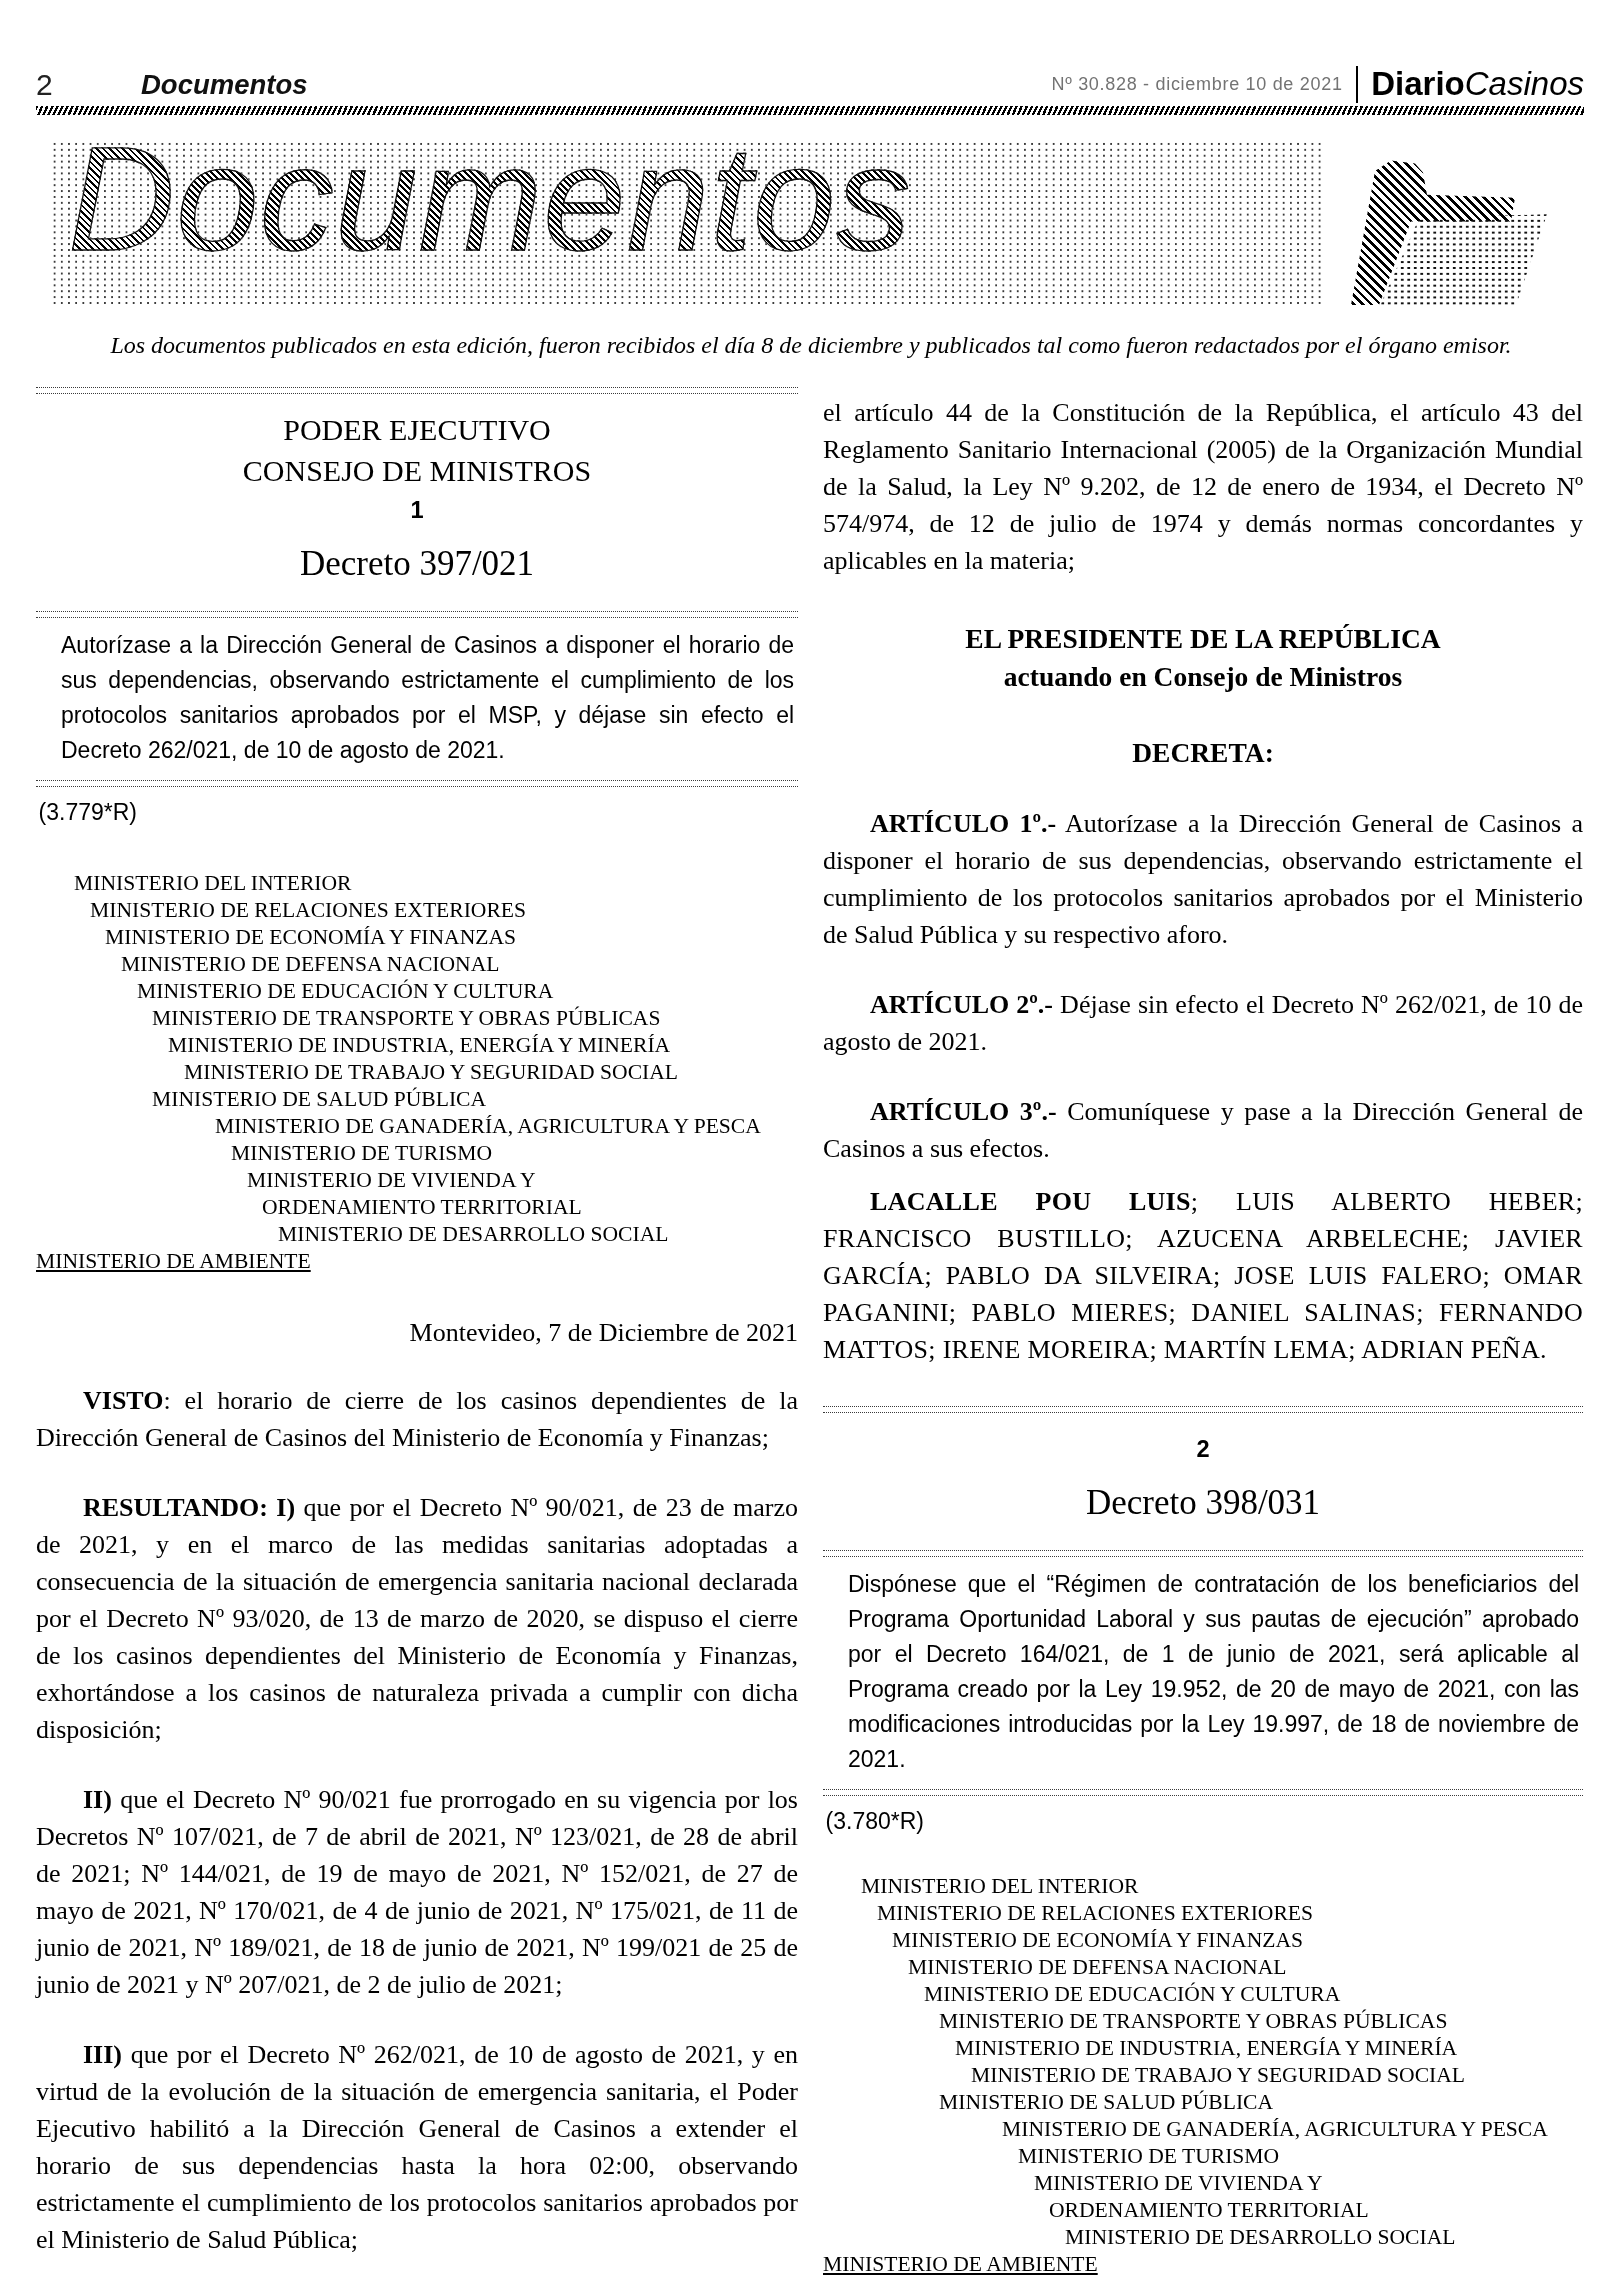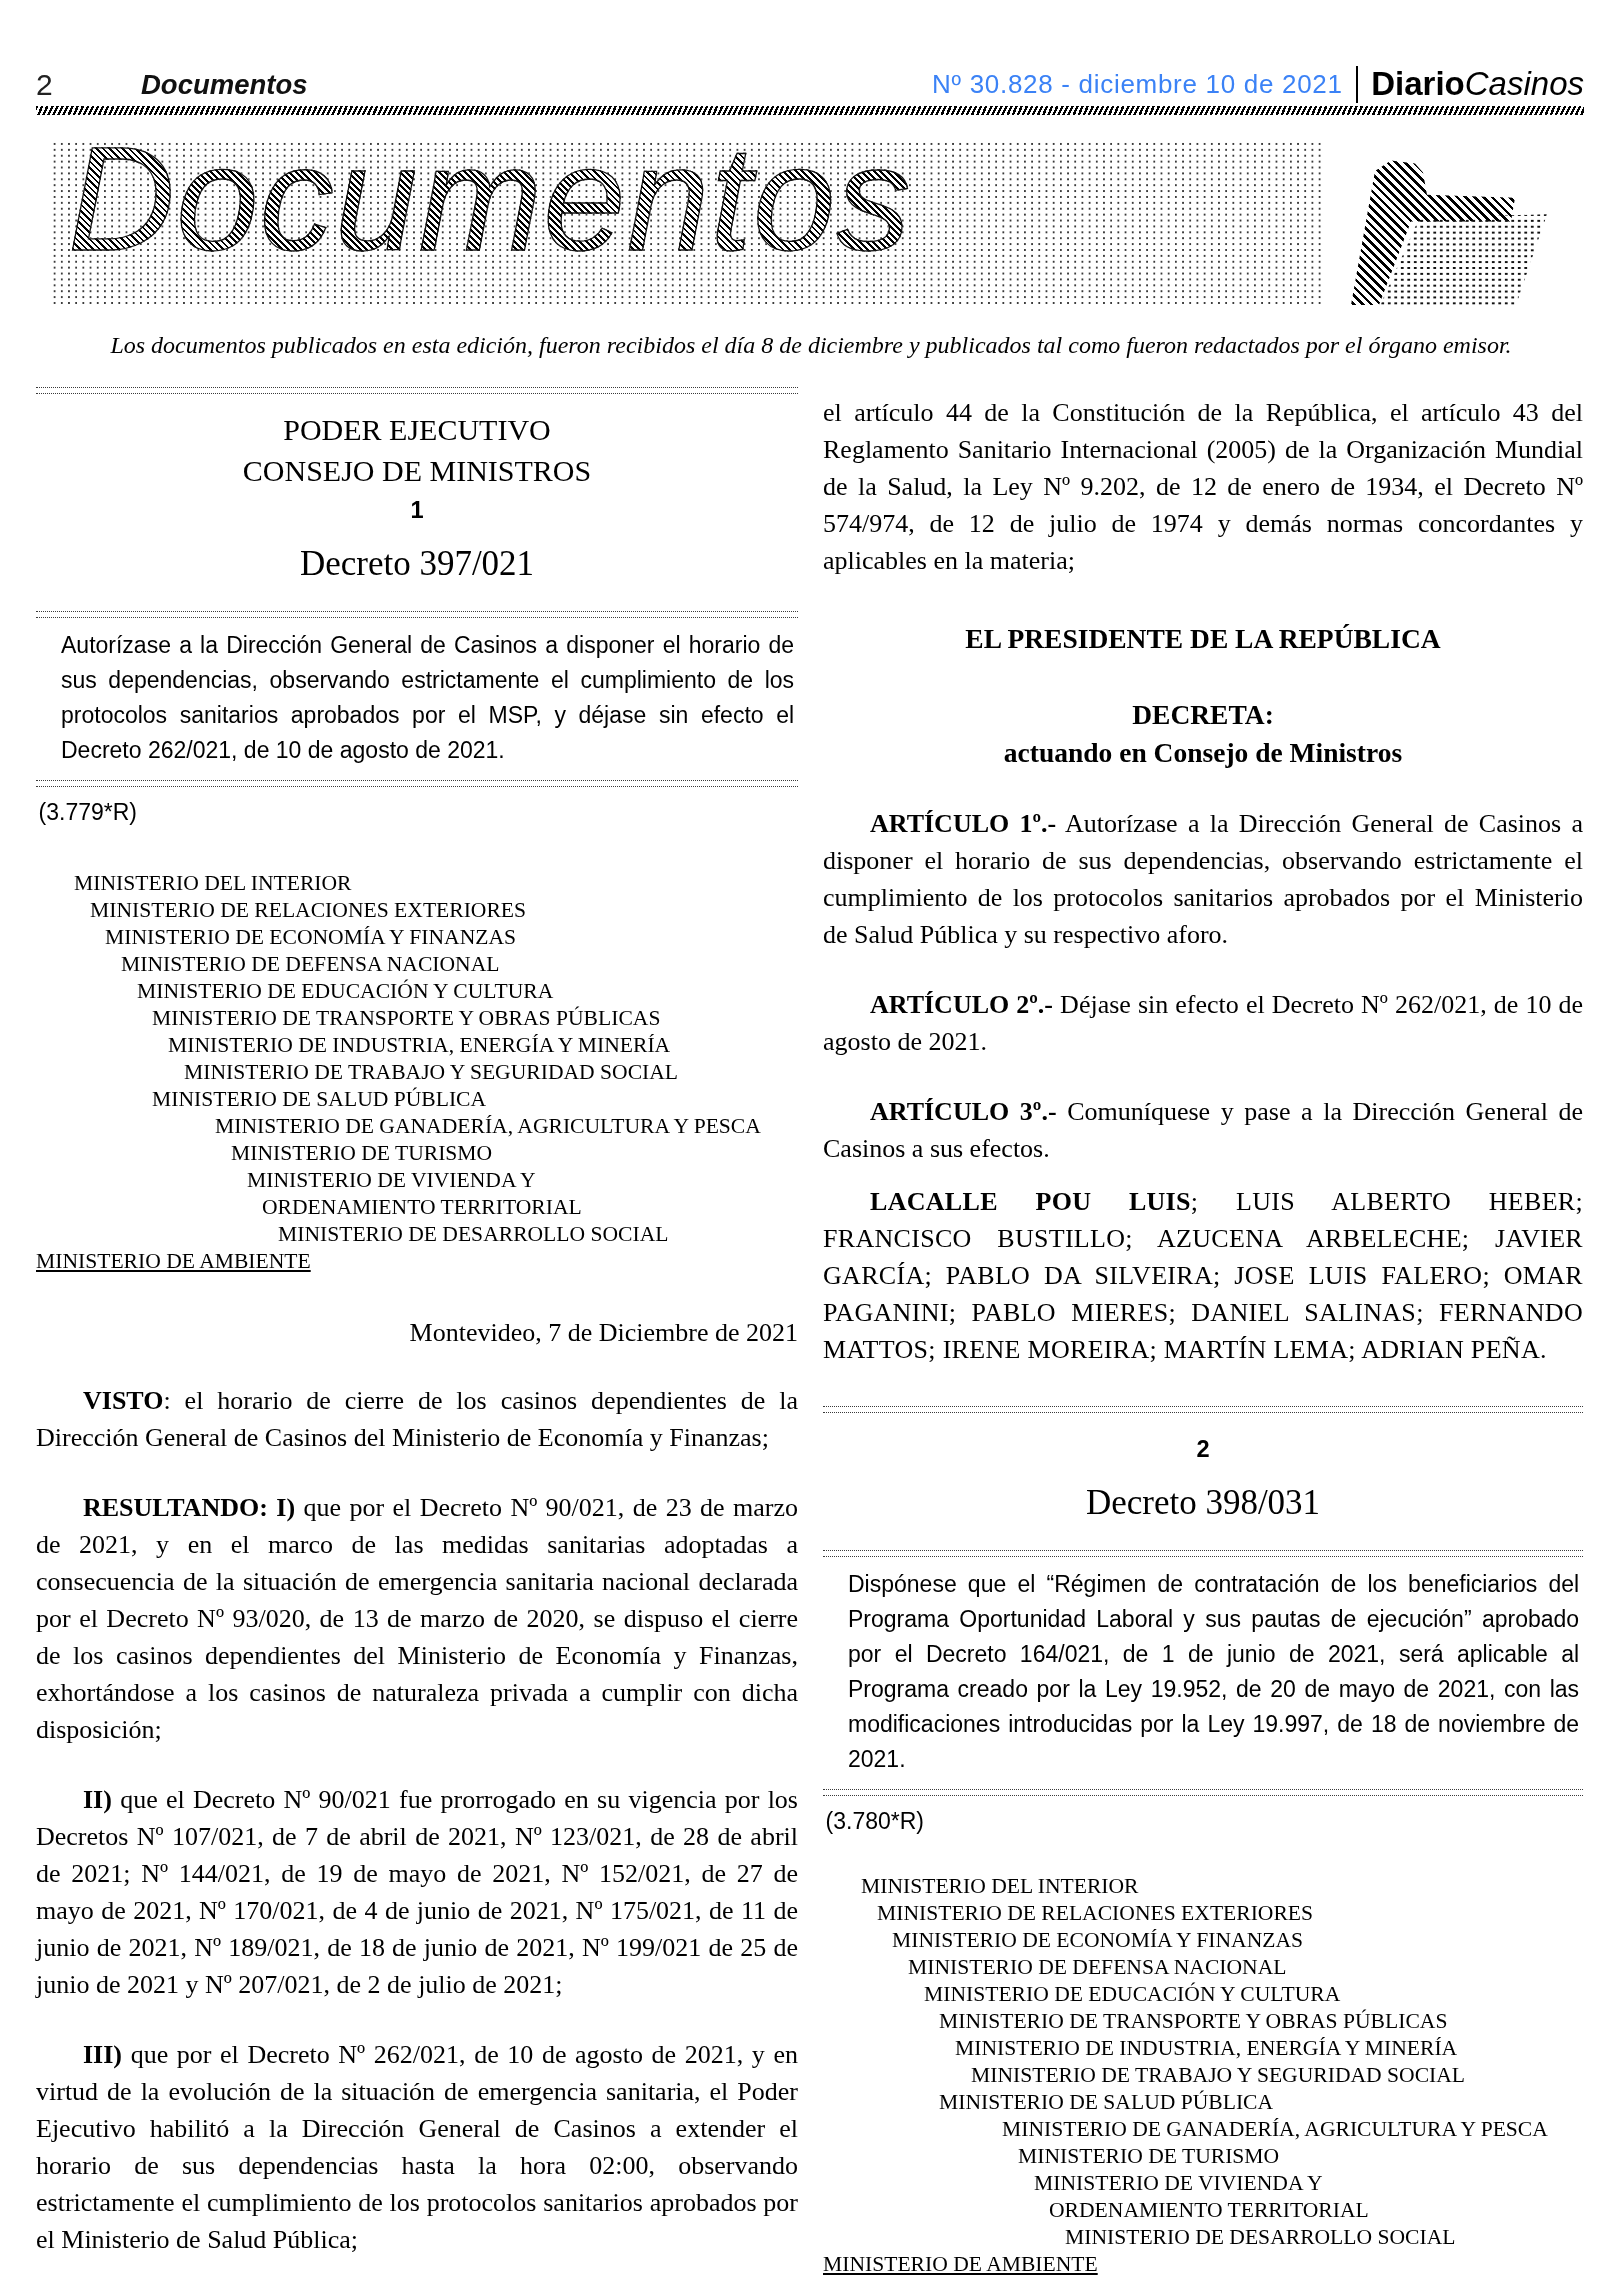--- a/index.html
+++ b/index.html
@@ -6,21 +6,21 @@
   #page{position:relative;width:1622px;height:2295px;background:#fff;color:#000;
         font-family:"Liberation Serif",serif;overflow:hidden;}
 
   
   #pageheader{position:absolute;left:36px;right:38px;top:65px;height:42px;}
   .pg-num{position:absolute;left:0;top:2.6px;font-family:"Liberation Sans",sans-serif;
           font-size:30px;color:#222;}
   .pg-section{position:absolute;left:105px;top:3.9px;font-family:"Liberation Sans",sans-serif;
           font-style:italic;font-weight:bold;font-size:27.5px;color:#111;}
   .hdr-right{position:absolute;right:0;top:0;display:flex;align-items:center;}
-  .issue{font-family:"Liberation Sans",sans-serif;font-size:26px;color:#3b82f6;letter-spacing:0.7px;}
+  .issue{font-family:"Liberation Sans",sans-serif;font-size:18px;color:#737373;letter-spacing:0.7px;}
   .vbar{width:2.6px;height:37px;background:#000;margin:0 13px;}
   .brand{font-family:"Liberation Sans",sans-serif;font-size:33px;white-space:nowrap;}
   .brand .b1{font-weight:900;}
   .brand .b2{font-style:italic;font-weight:400;}
 
   
   .rope{position:absolute;left:36px;right:38px;top:106px;height:8.5px;
         background:repeating-linear-gradient(115deg,#000 0 2.3px,#fff 2.3px 4.6px);}
 
   
@@ -152,22 +152,22 @@
     <p class="body"><b>II)</b><span> que el Decreto Nº 90/021 fue prorrogado en su vigencia por los Decretos Nº 107/021, de 7 de abril de 2021, Nº 123/021, de 28 de abril de 2021; Nº 144/021, de 19 de mayo de 2021, Nº 152/021, de 27 de mayo de 2021, Nº 170/021, de 4 de junio de 2021, Nº 175/021, de 11 de junio de 2021, Nº 189/021, de 18 de junio de 2021, Nº 199/021 de 25 de junio de 2021 y Nº 207/021, de 2 de julio de 2021;</span></p>
     <p class="body"><b>III)</b><span> que por el Decreto Nº 262/021, de 10 de agosto de 2021, y en virtud de la evolución de la situación de emergencia sanitaria, el Poder Ejecutivo habilitó a la Dirección General de Casinos a extender el horario de sus dependencias hasta la hora 02:00, observando estrictamente el cumplimiento de los protocolos sanitarios aprobados por el Ministerio de Salud Pública;</span></p>
     <p class="body"><b>CONSIDERANDO</b><span>: que las actuales condiciones sanitarias, así como el porcentaje de población que se ha vacunado contra la COVID, permiten dejar sin efecto la restricción impuesta a la Dirección General de Casinos, para el funcionamiento de sus dependencias, sin perjuicio del estricto cumplimiento de los protocolos sanitarios;</span></p>
 
   </div>
 
   <div id="col-right" class="col">
     <p class="opening">el artículo 44 de la Constitución de la República, el artículo 43 del Reglamento Sanitario Internacional (2005) de la Organización Mundial de la Salud, la Ley Nº 9.202, de 12 de enero de 1934, el Decreto Nº 574/974, de 12 de julio de 1974 y demás normas concordantes y aplicables en la materia;</p>
 
     <div class="ctr pres1">EL PRESIDENTE DE LA REPÚBLICA</div>
+    <div class="ctr pres2">actuando en Consejo de Ministros</div>
     <div class="ctr decreta">DECRETA:</div>
-    <div class="ctr pres2">actuando en Consejo de Ministros</div>
 
     <p class="body"><b>ARTÍCULO 1º.-</b><span> Autorízase a la Dirección General de Casinos a disponer el horario de sus dependencias, observando estrictamente el cumplimiento de los protocolos sanitarios aprobados por el Ministerio de Salud Pública y su respectivo aforo.</span></p>
     <p class="body"><b>ARTÍCULO 2º.-</b><span> Déjase sin efecto el Decreto Nº 262/021, de 10 de agosto de 2021.</span></p>
     <p class="body"><b>ARTÍCULO 3º.-</b><span> Comuníquese y pase a la Dirección General de Casinos a sus efectos.</span></p>
     <p class="body nogap sig-caps"><b>LACALLE POU LUIS</b><span>; LUIS ALBERTO HEBER; FRANCISCO BUSTILLO; AZUCENA ARBELECHE; JAVIER GARCÍA; PABLO DA SILVEIRA; JOSE LUIS FALERO; OMAR PAGANINI; PABLO MIERES; DANIEL SALINAS; FERNANDO MATTOS; IRENE MOREIRA; MARTÍN LEMA; ADRIAN PEÑA.</span></p>
 
     <div class="dotrule" style="margin-top:38px;"></div>
     <div class="itemnum" style="margin-top:22px;">2</div>
     <div class="dtitle">Decreto 398/031</div>
 

